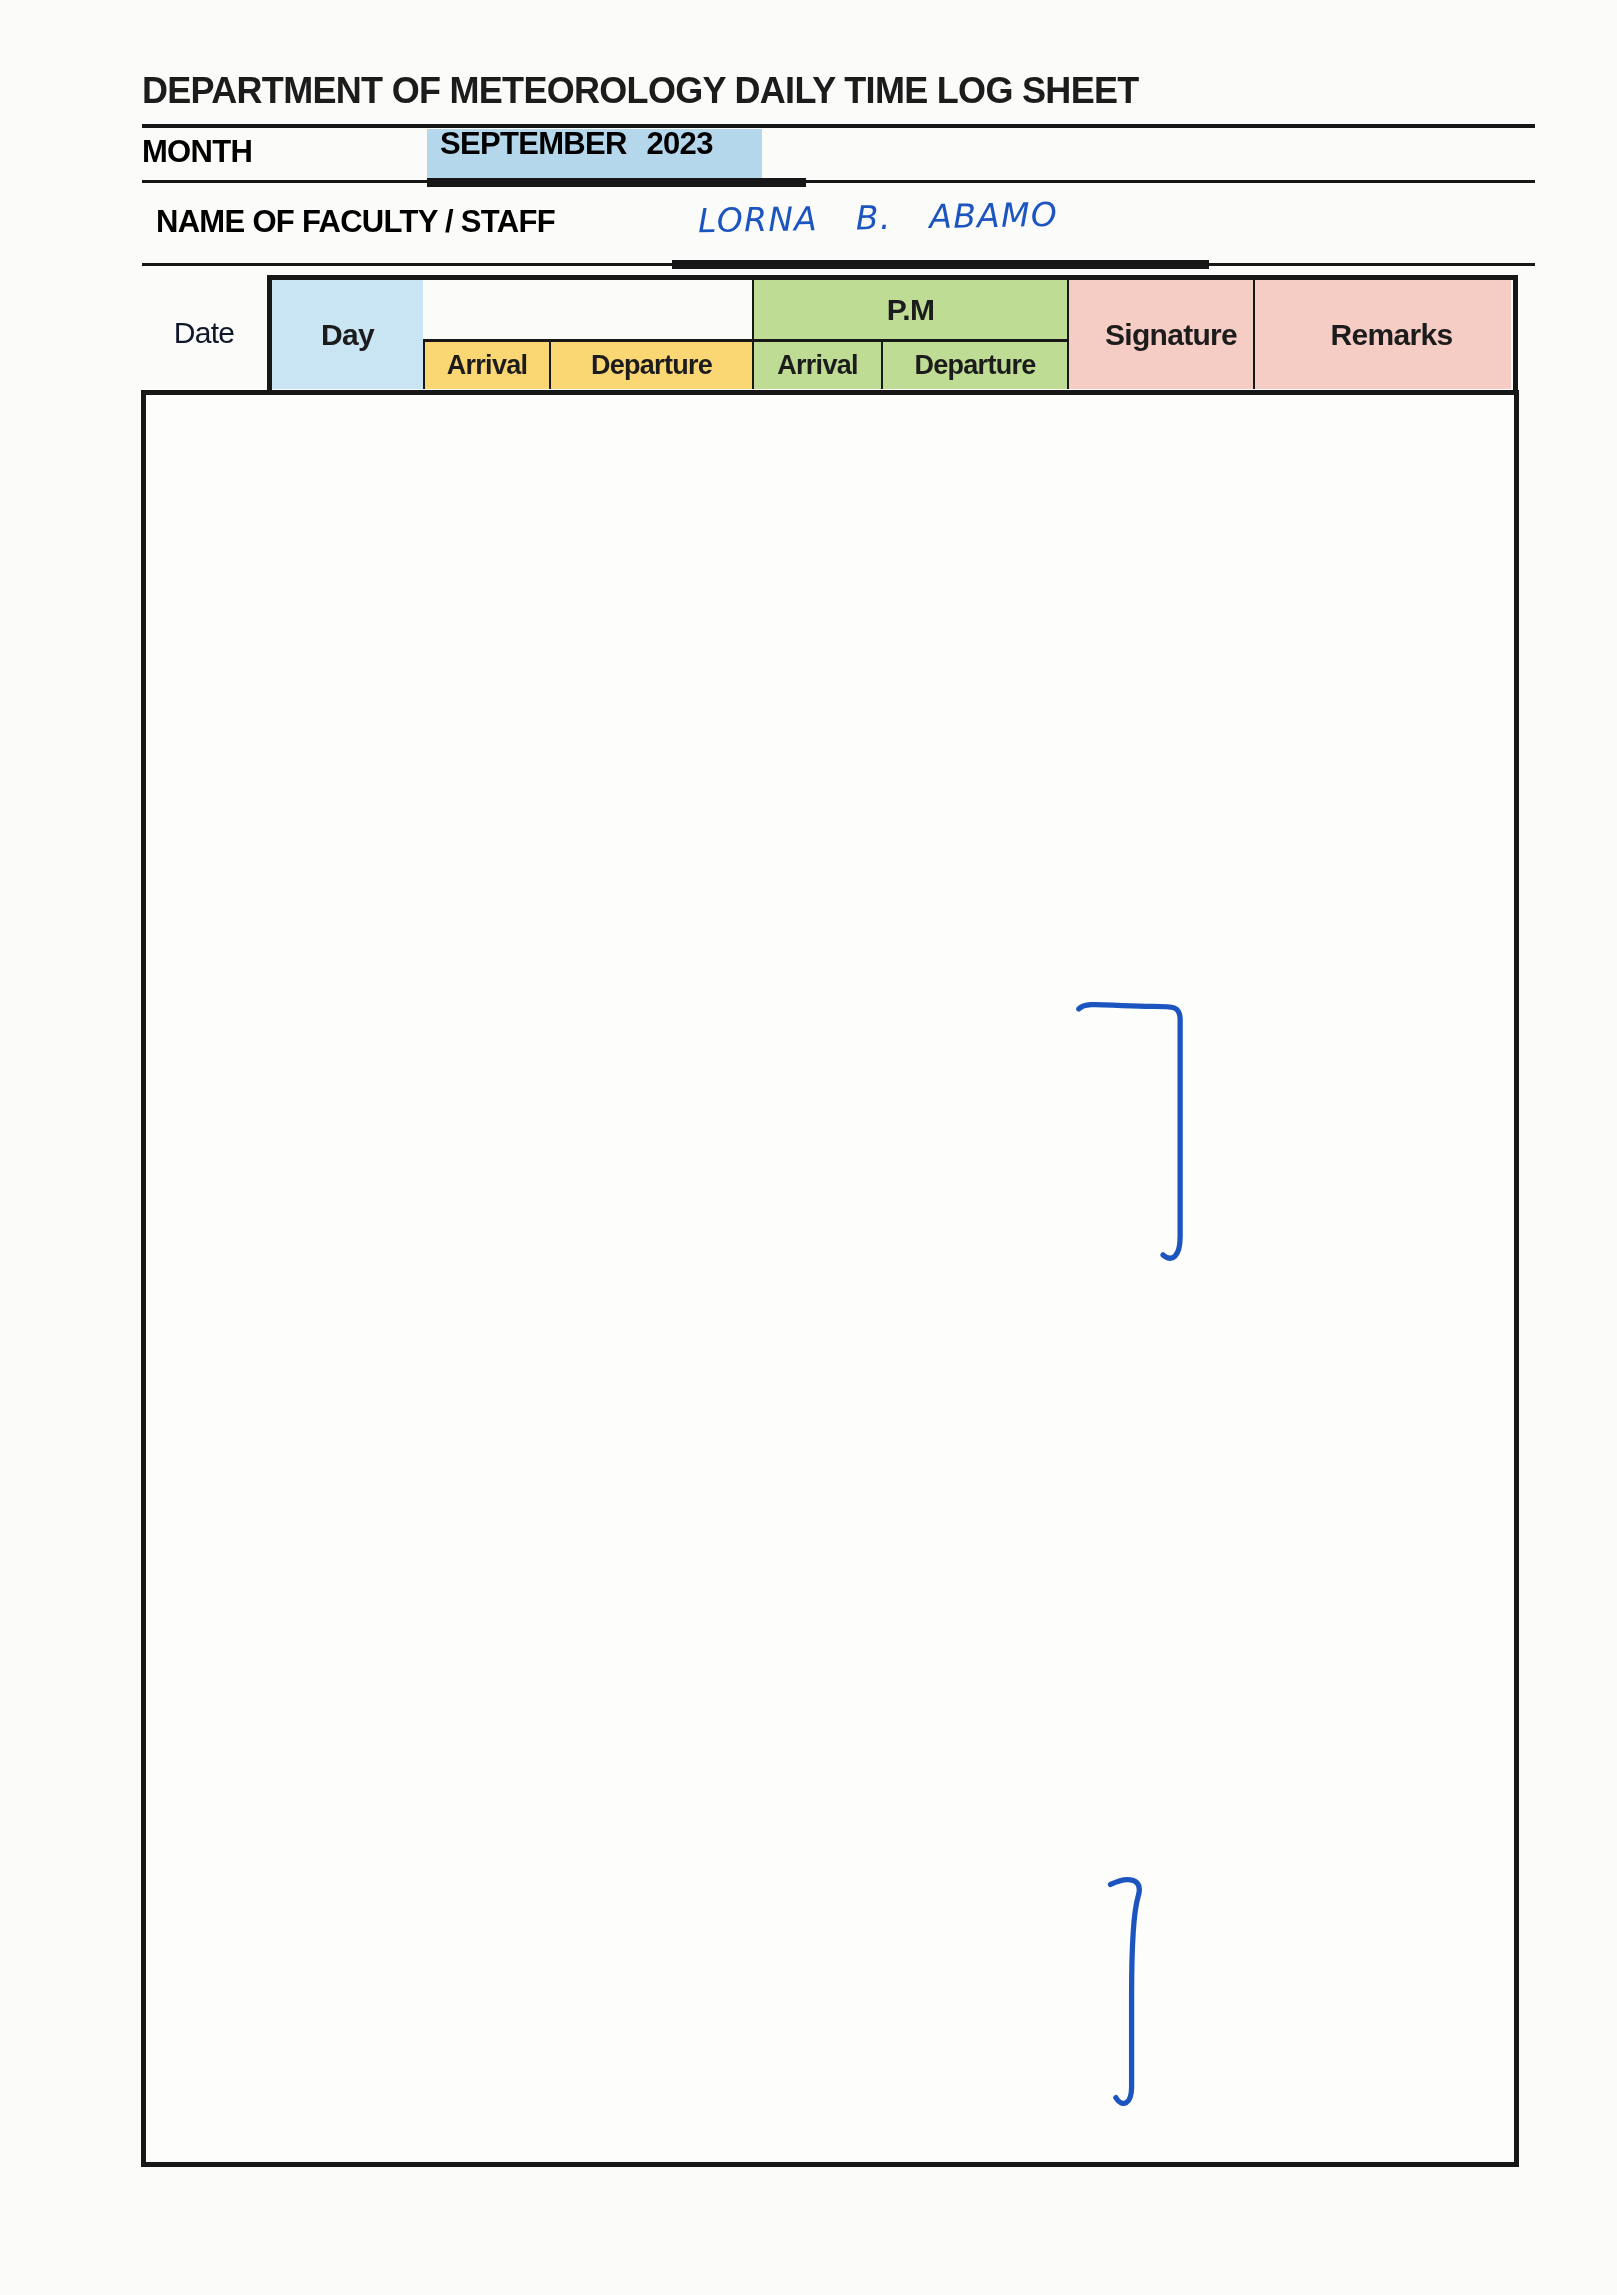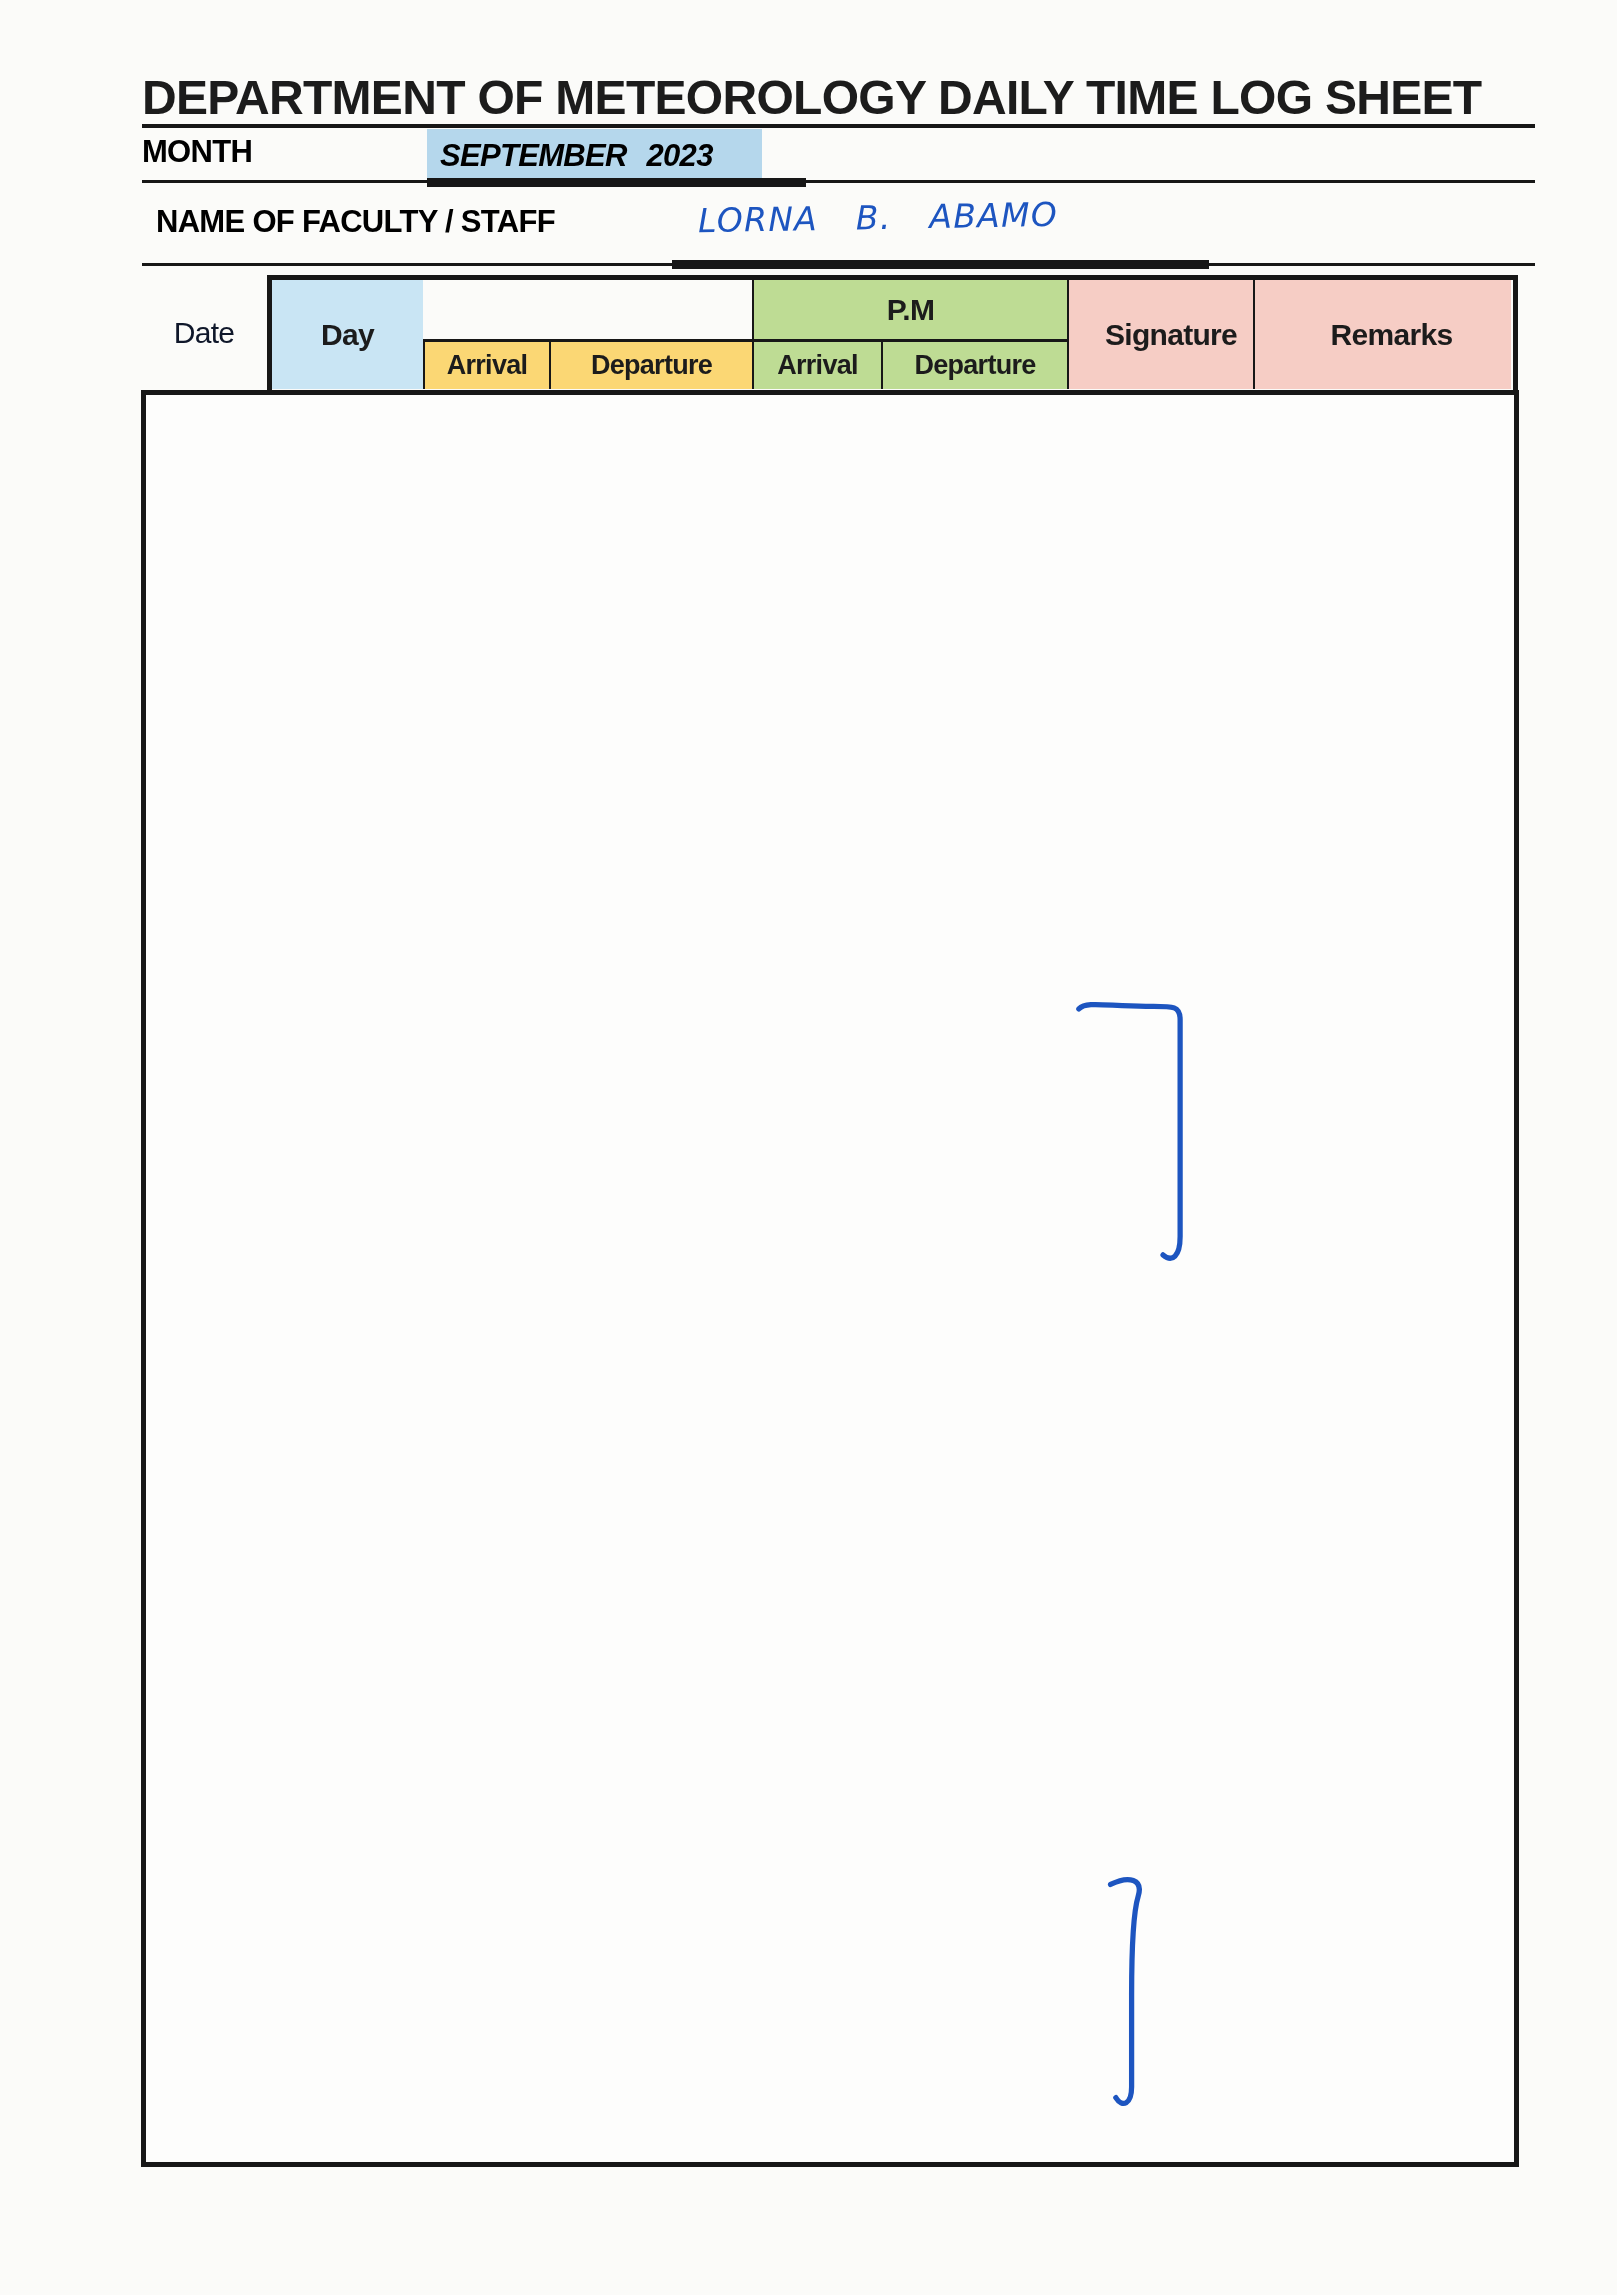--- a/index.html
+++ b/index.html
@@ -6,30 +6,30 @@
   body{
     width:1617px;height:2295px;position:relative;
     background:#fbfbf9;
     font-family:"Liberation Sans",sans-serif;
     overflow:hidden;
   }
   .abs{position:absolute;}
   
   .doc-title{
     left:142px;top:70px;width:1403px;
-    font-size:48px;font-weight:bold;color:#1c1c1c;letter-spacing:-0.7px;
+    font-size:36px;font-weight:bold;color:#1c1c1c;letter-spacing:-0.7px;
     white-space:nowrap;
   }
   .rule{background:#171717;}
   .label{
     font-size:31px;font-weight:bold;color:#000000;letter-spacing:-0.7px;white-space:nowrap;
   }
   .month-highlight{left:427px;top:129px;width:335px;height:49px;background:var(--hl,#b5d7ec);}
   .month-label{left:142px;top:134px;}
-  .month-value{left:440px;top:138px;word-spacing:12px;font-style:italic;}
+  .month-value{left:440px;top:126px;word-spacing:12px;}
   .name-label{left:156px;top:204px;}
   .name-value{
     left:698px;top:198px;
     font-family:"DejaVu Sans",sans-serif;font-style:italic;
     font-size:33px;color:var(--ink,#1d55c0);word-spacing:26px;letter-spacing:1.3px;
     transform:rotate(-1deg);white-space:nowrap;
   }
   
   #thead{
     left:267px;top:275px;width:1251px;height:115px;

